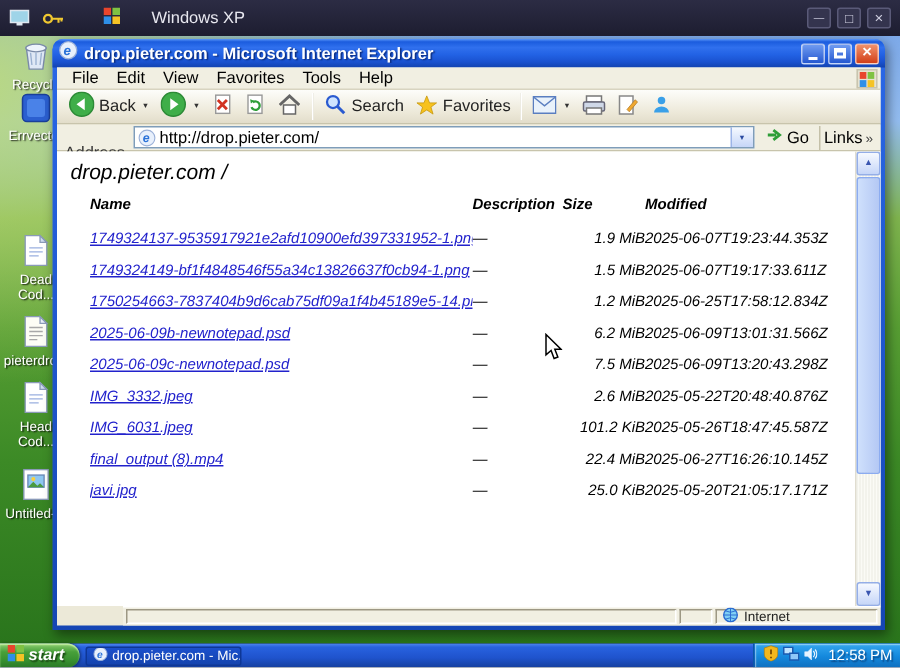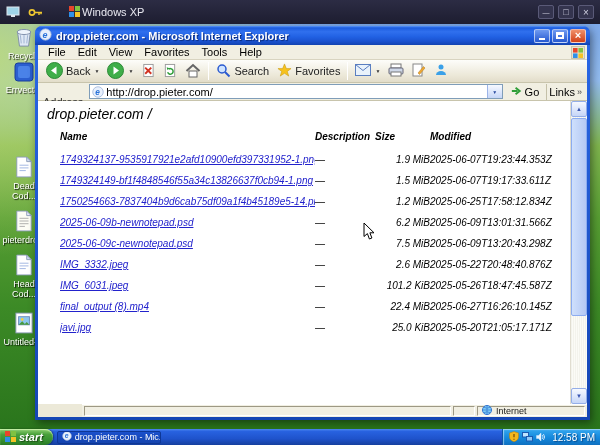--- a/index.html
+++ b/index.html
@@ -3,21 +3,21 @@
 <meta charset="utf-8">
 <style>
   * { margin:0; padding:0; box-sizing:border-box; }
   html,body { width:600px; height:445px; overflow:hidden; }
   body { font-family:"Liberation Sans", sans-serif; }
   .screen { position:relative; width:600px; height:445px; overflow:hidden; background:#000; }
 
   
   .vm-bar { position:absolute; top:0; left:0; width:600px; height:24px; background:linear-gradient(180deg,#2c2c44,#1d1d30); display:flex; align-items:center; color:#fff; z-index:40; padding:0 6px; }
   .vm-icon { display:flex; align-items:center; margin-right:8px; }
-  .vm-title-wrap { display:flex; align-items:center; gap:2px; margin-left:18px; }
+  .vm-title-wrap { display:flex; align-items:center; gap:21px; margin-left:18px; }
   .vm-title { font-size:11px; color:#e8e8f0; }
   .vm-buttons { margin-left:auto; display:flex; gap:4px; }
   .vm-btn { width:16px; height:14px; background:#34344e; border:1px solid #5a5a78; color:#cfcfe0; font-size:8px; display:flex; align-items:center; justify-content:center; border-radius:2px; cursor:default; }
   .vm-min::after{ content:"—"; font-size:7px; }
   .vm-max::after{ content:"□"; font-size:9px; }
   .vm-close::after{ content:"×"; font-size:10px; }
 
   
   .desktop { position:absolute; top:24px; left:0; width:600px; height:405px;
     background:

